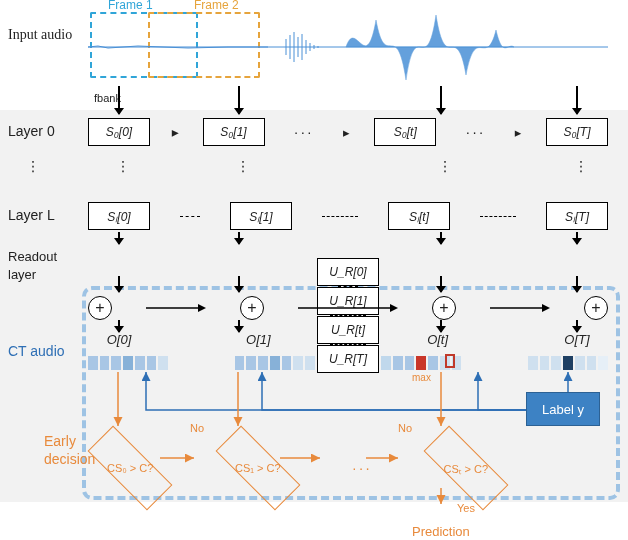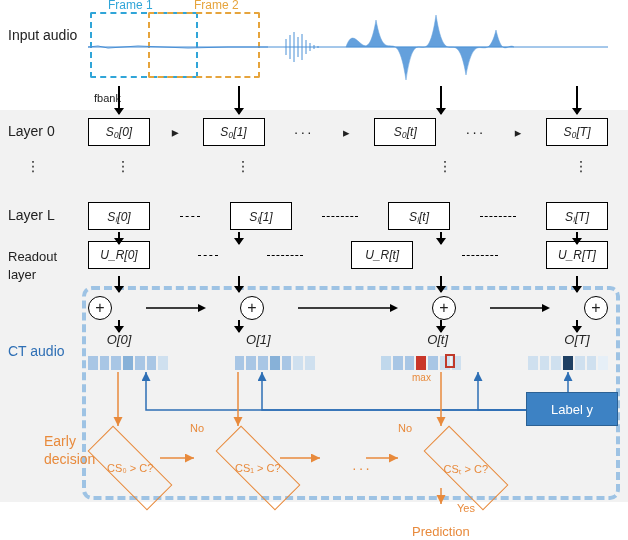--- a/index.html
+++ b/index.html
@@ -23,21 +23,21 @@
     position: relative;
   }
   .left-labels {
     position: absolute;
     left: 8px;
     width: 72px;
     text-align: left;
     font-size: 14px;
     line-height: 18px;
   }
-  .label-input { top: 26px; }
+  .label-input { top: 26px; font-family: Liberation Serif, serif; }
   .label-layer0 { top: 122px; }
   .label-layerL { top: 206px; }
   .label-readout { top: 248px; font-size: 13px; }
   .label-ctloss { top: 342px; color: var(--blue-dark); }
   .label-early { top: 432px; color: var(--orange); margin-left: 36px; }
 
   
   .waveform-area {
     position: absolute;
     left: 88px; top: 10px;
@@ -93,21 +93,21 @@
 
   .row-boxes {
     position: absolute;
     left: 88px; width: 520px;
     display: flex;
     justify-content: space-between;
     align-items: center;
   }
   .row-layer0 { top: 118px; }
   .row-layerL { top: 202px; }
-  .row-readout { top: 241px; }
+  .row-readout { top: 258px; flex-direction: column; }
   .row-plus   { top: 296px; }
   .row-olabel { top: 332px; }
   .row-heat   { top: 356px; }
   .row-decide { top: 438px; }
 
   .box {
     border: 1.5px solid #000;
     background: #fff;
     width: 62px; height: 28px;
     display: flex; align-items: center; justify-content: center;
@@ -154,21 +154,21 @@
     top: -16px;
   }
   .yes-label {
     position: absolute; color: var(--orange); font-size: 11px;
     bottom: -16px; left: 50%; transform: translateX(-50%);
   }
 
   .label-box {
     position: absolute;
     left: 526px; top: 392px;
-    width: 92px; height: 34px;
+    width: 74px; height: 34px;
     background: #3D82C4;
     color: #fff;
     display: flex; align-items: center; justify-content: center;
     font-size: 13px;
     border: 1px solid #2C6194;
   }
   .prediction {
     position: absolute;
     left: 412px; top: 508px;
     color: var(--orange);
@@ -268,20 +268,21 @@
   <div class="box">Sₗ[1]</div>
   <div class="dots" style="border-bottom:1px dashed #000;"></div>
   <div class="box">Sₗ[t]</div>
   <div class="dots" style="border-bottom:1px dashed #000;"></div>
   <div class="box">Sₗ[T]</div>
 </div>
 
 <div class="row-boxes row-readout">
   <div class="box">U_R[0]</div>
   <div class="dots" style="width:20px; border-bottom:1px dashed #000;"></div>
+  <div class="box">U_R[1]</div>
   <div class="dots" style="border-bottom:1px dashed #000;"></div>
   <div class="box">U_R[t]</div>
   <div class="dots" style="border-bottom:1px dashed #000;"></div>
   <div class="box">U_R[T]</div>
 </div>
 
 <div class="down-arrow" style="left:118px; top:232px; height:12px;"></div>
 <div class="down-arrow" style="left:238px; top:232px; height:12px;"></div>
 <div class="down-arrow" style="left:440px; top:232px; height:12px;"></div>
 <div class="down-arrow" style="left:576px; top:232px; height:12px;"></div>

